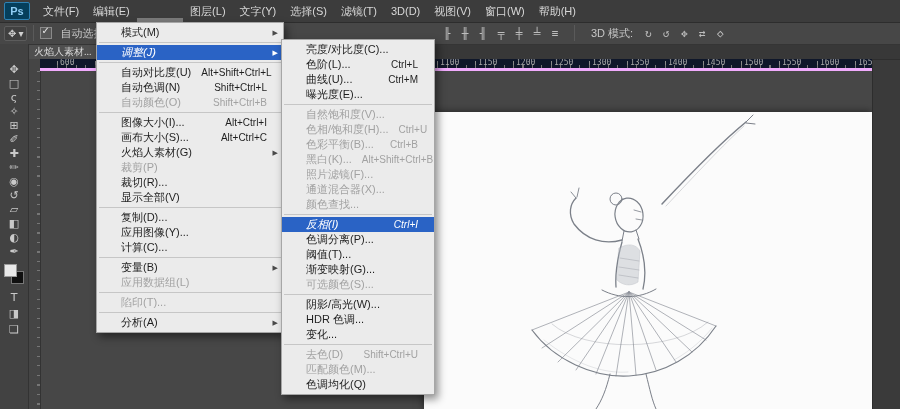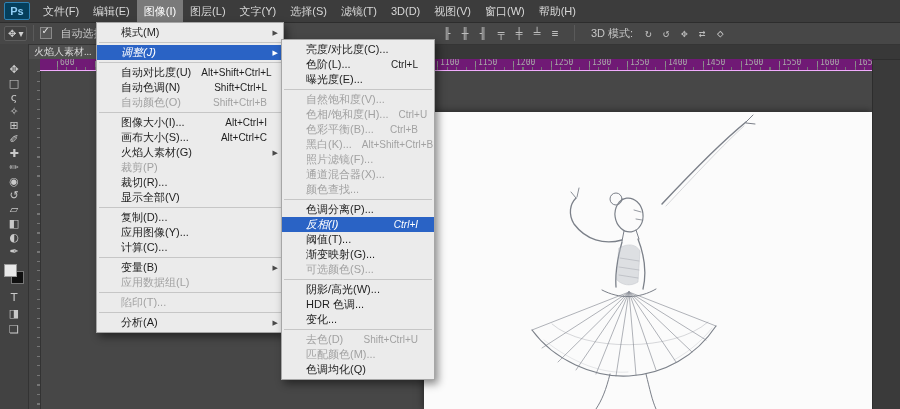--- a/index.html
+++ b/index.html
@@ -36,22 +36,22 @@
   .tabbar{position:absolute;left:0;top:44px;width:900px;height:15px;background:#383838;
           border-bottom:1px solid #2e2e2e;z-index:3;}
   .doc-tab{position:absolute;left:28px;top:0;height:15px;padding:0 6px;background:#4f4f4f;
            color:#d8d8d8;font-size:10px;line-height:15px;display:flex;gap:6px;align-items:center;
            border-right:1px solid #2e2e2e;font-family:Liberation Serif, serif;}
   .doc-tab .close{color:#a8a8a8;font-size:10px;}
 
   
   .ruler-corner{position:absolute;left:28px;top:59px;width:12px;height:12px;background:#454545;
                 border-right:1px solid #333;border-bottom:1px solid #333;z-index:3;}
-  .hruler{position:absolute;left:40px;top:59px;width:832px;height:12px;background:#701a75;
-          border-bottom:1px solid #f0abfc;display:flex;overflow:hidden;padding-left:17px;
+  .hruler{position:absolute;left:40px;top:59px;width:832px;height:12px;background:#0f172a;
+          border-bottom:3px solid #f0abfc;display:flex;overflow:hidden;padding-left:17px;
           box-sizing:border-box;z-index:3;}
   .rseg{width:38px;flex:none;position:relative;color:#a8a8a8;font-size:8px;
         font-family:"DejaVu Sans Mono",monospace;}
   .rseg::before{content:"";position:absolute;left:0;top:2px;bottom:0;width:1px;background:#8a8a8a;}
   .rseg::after{content:"";position:absolute;left:0;right:0;bottom:0;height:3px;
         background:repeating-linear-gradient(to right,#767676 0 1px,transparent 1px 9.5px);}
   .rseg span{padding-left:3px;position:relative;top:-1px;}
   .vruler{position:absolute;left:28px;top:71px;width:12px;height:338px;background:#454545;
           border-right:1px solid #333;z-index:3;}
   .vruler::after{content:"";position:absolute;top:0;bottom:0;right:0;width:3px;
@@ -95,21 +95,21 @@
   .mi.separator::before{content:"";position:absolute;left:2px;right:2px;top:2px;
       border-top:1px solid #c6c6c6;}
 </style>
 </head>
 <body>
 
 <div id="app">
 
   <div class="menubar">
     <div class="ps-logo">Ps</div>
-    <div style="display:flex;height:22px;align-items:flex-end;">
+    <div style="display:flex;height:22px;">
 
         <div class="mb-item">
           <span>文件(F)</span>
         </div>
 
         <div class="mb-item">
           <span>编辑(E)</span>
         </div>
 
         <div class="mb-item active">
@@ -580,20 +580,24 @@
       <div class="mi">
         <span class="lbl">亮度/对比度(C)...</span>
         <span class="sc"></span>
       </div>
 
       <div class="mi">
         <span class="lbl">色阶(L)...</span>
         <span class="sc">Ctrl+L</span>
       </div>
 
+      <div class="mi">
+        <span class="lbl">曲线(U)...</span>
+        <span class="sc">Ctrl+M</span>
+      </div>
 
       <div class="mi">
         <span class="lbl">曝光度(E)...</span>
         <span class="sc"></span>
       </div>
 
       <div class="mi separator">
         
         
       </div>
@@ -629,33 +633,33 @@
       </div>
 
       <div class="mi disabled">
         <span class="lbl">颜色查找...</span>
         <span class="sc"></span>
       </div>
 
       <div class="mi separator">
         
         
-      </div>
-
-      <div class="mi">
-        <span class="lbl">色调分离(P)...</span>
-        <span class="sc"></span>
       </div>
 
       <div class="mi highlight">
         <span class="lbl">反相(I)</span>
         <span class="sc">Ctrl+I</span>
       </div>
 
       <div class="mi">
+        <span class="lbl">色调分离(P)...</span>
+        <span class="sc"></span>
+      </div>
+
+      <div class="mi">
         <span class="lbl">阈值(T)...</span>
         <span class="sc"></span>
       </div>
 
       <div class="mi">
         <span class="lbl">渐变映射(G)...</span>
         <span class="sc"></span>
       </div>
 
       <div class="mi disabled">

